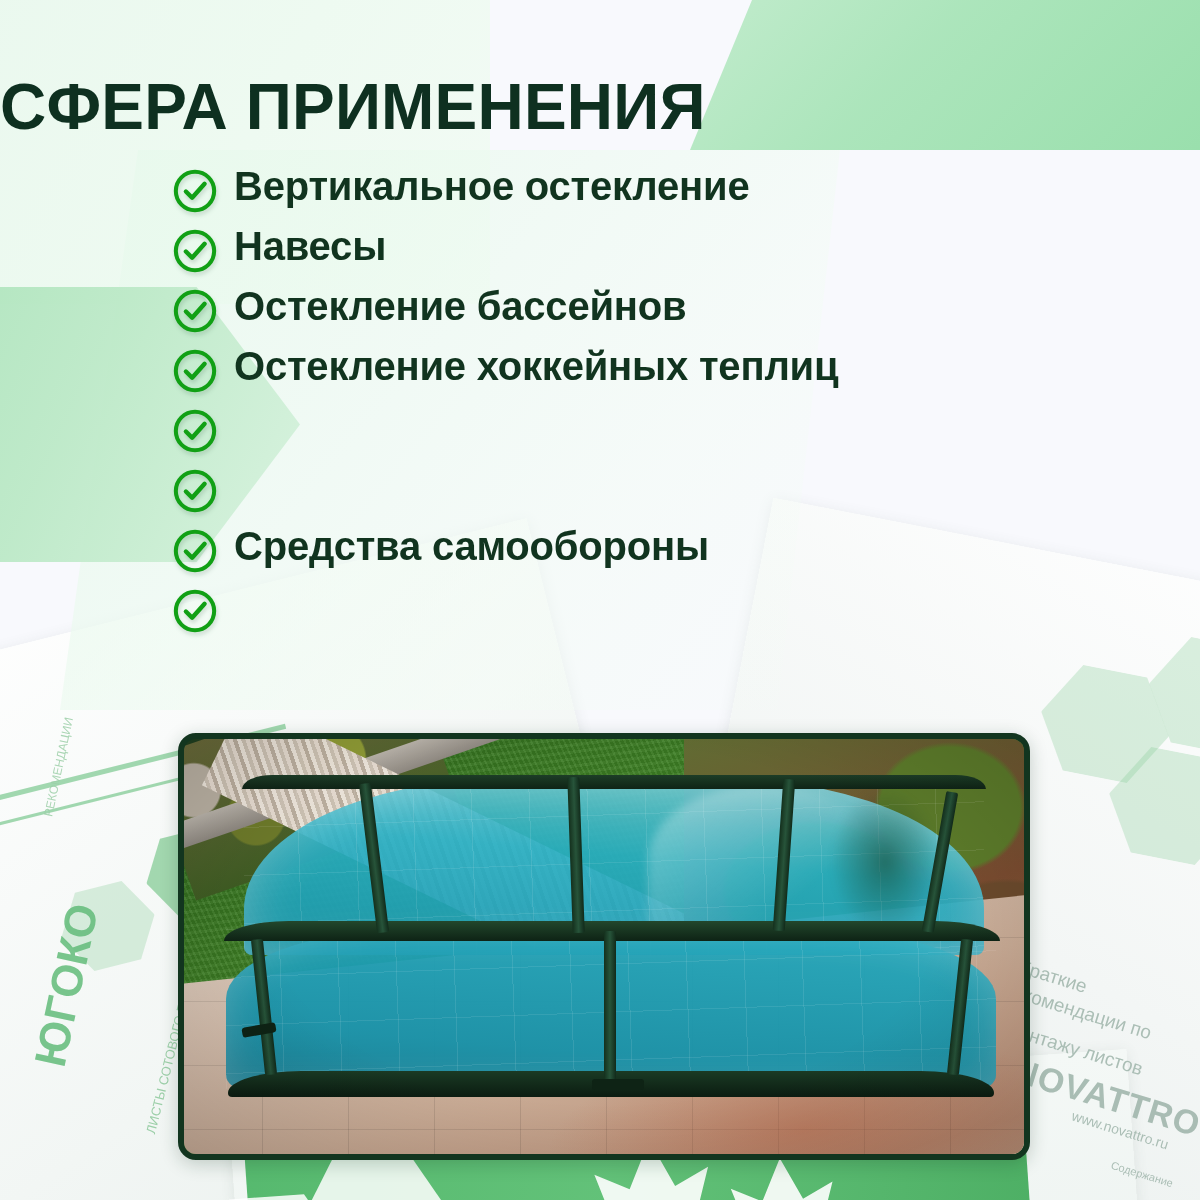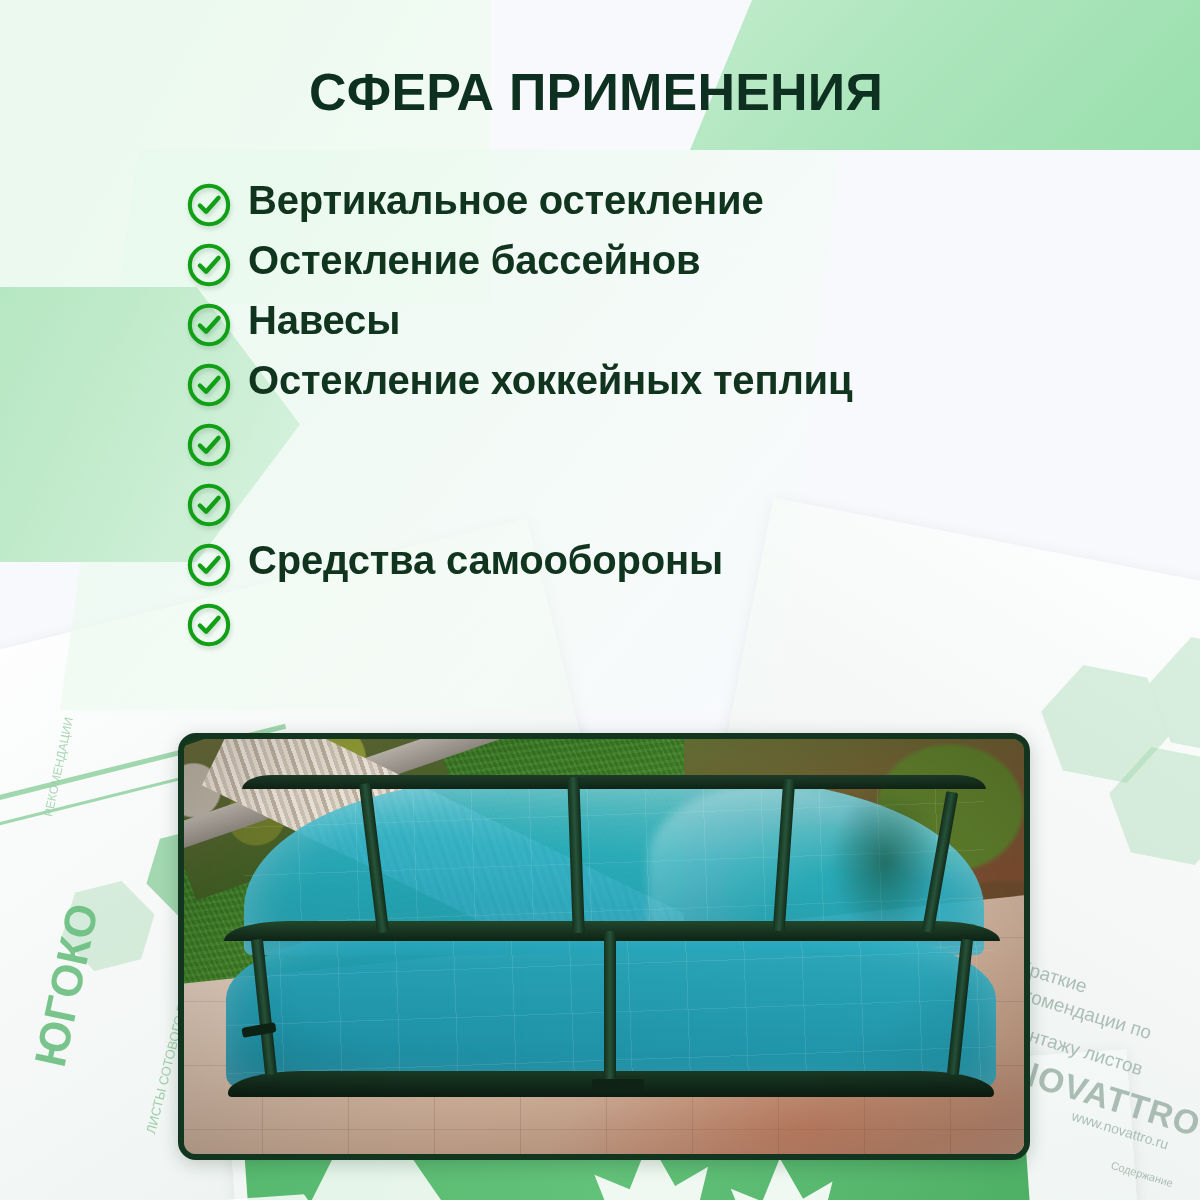--- a/index.html
+++ b/index.html
@@ -162,25 +162,24 @@
     width: 780px; height: 560px;
     background: linear-gradient(130deg, rgba(231,249,236,.85) 0%, rgba(243,252,245,.5) 70%, rgba(255,255,255,0) 100%);
     clip-path: polygon(10% 0%, 100% 0%, 92% 100%, 0% 100%);
   }
 
   
   .title {
     position: absolute;
     left: 0; right: 8px;
     top: 28px;
-    text-align: center;
     color: #0e3020;
     font-family: "Liberation Sans", sans-serif;
     font-weight: 700;
-    font-size: 52px;
+    font-size: 64px;
     line-height: 1.14;
     letter-spacing: 0.2px;
     z-index: 6;
   }
   .title .tline { display: block; }
 
   
   .checklist {
     position: absolute;
     left: 168px;
@@ -418,50 +417,50 @@
 
   <div class="deco deco-topleft"></div>
   <div class="deco deco-topright"></div>
   <div class="deco deco-listwash"></div>
   <div class="deco deco-midleft"></div>
 
   <h1 class="title">
     <span class="tline">СФЕРА ПРИМЕНЕНИЯ</span>
   </h1>
 
-  <ul class="checklist" style="list-style:none;margin:18px;padding:0;">
+  <ul class="checklist" style="list-style:none;margin:4px;padding:0;">
 
     <li class="check-item">
       <span class="check-icon">
         <svg viewBox="0 0 48 48" aria-hidden="true">
           <circle cx="24" cy="24" r="20" fill="none" stroke="#11a015" stroke-width="4.2"></circle>
           <path d="M14.5 24.5 L21 31 L34 16.5" fill="none" stroke="#11a015" stroke-width="4.6" stroke-linecap="round" stroke-linejoin="round"></path>
         </svg>
       </span>
       <span class="check-label">Вертикальное остекление</span>
     </li>
 
     <li class="check-item">
       <span class="check-icon">
         <svg viewBox="0 0 48 48" aria-hidden="true">
           <circle cx="24" cy="24" r="20" fill="none" stroke="#11a015" stroke-width="4.2"></circle>
           <path d="M14.5 24.5 L21 31 L34 16.5" fill="none" stroke="#11a015" stroke-width="4.6" stroke-linecap="round" stroke-linejoin="round"></path>
         </svg>
       </span>
+      <span class="check-label">Навесы</span>
+    </li>
+
+    <li class="check-item">
+      <span class="check-icon">
+        <svg viewBox="0 0 48 48" aria-hidden="true">
+          <circle cx="24" cy="24" r="20" fill="none" stroke="#11a015" stroke-width="4.2"></circle>
+          <path d="M14.5 24.5 L21 31 L34 16.5" fill="none" stroke="#11a015" stroke-width="4.6" stroke-linecap="round" stroke-linejoin="round"></path>
+        </svg>
+      </span>
       <span class="check-label">Остекление бассейнов</span>
-    </li>
-
-    <li class="check-item">
-      <span class="check-icon">
-        <svg viewBox="0 0 48 48" aria-hidden="true">
-          <circle cx="24" cy="24" r="20" fill="none" stroke="#11a015" stroke-width="4.2"></circle>
-          <path d="M14.5 24.5 L21 31 L34 16.5" fill="none" stroke="#11a015" stroke-width="4.6" stroke-linecap="round" stroke-linejoin="round"></path>
-        </svg>
-      </span>
-      <span class="check-label">Навесы</span>
     </li>
 
     <li class="check-item">
       <span class="check-icon">
         <svg viewBox="0 0 48 48" aria-hidden="true">
           <circle cx="24" cy="24" r="20" fill="none" stroke="#11a015" stroke-width="4.2"></circle>
           <path d="M14.5 24.5 L21 31 L34 16.5" fill="none" stroke="#11a015" stroke-width="4.6" stroke-linecap="round" stroke-linejoin="round"></path>
         </svg>
       </span>
       <span class="check-label">Остекление хоккейных теплиц</span>

